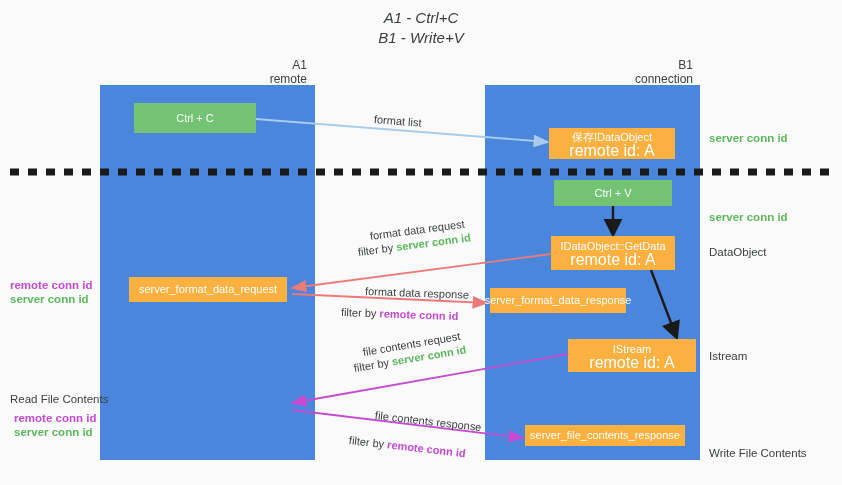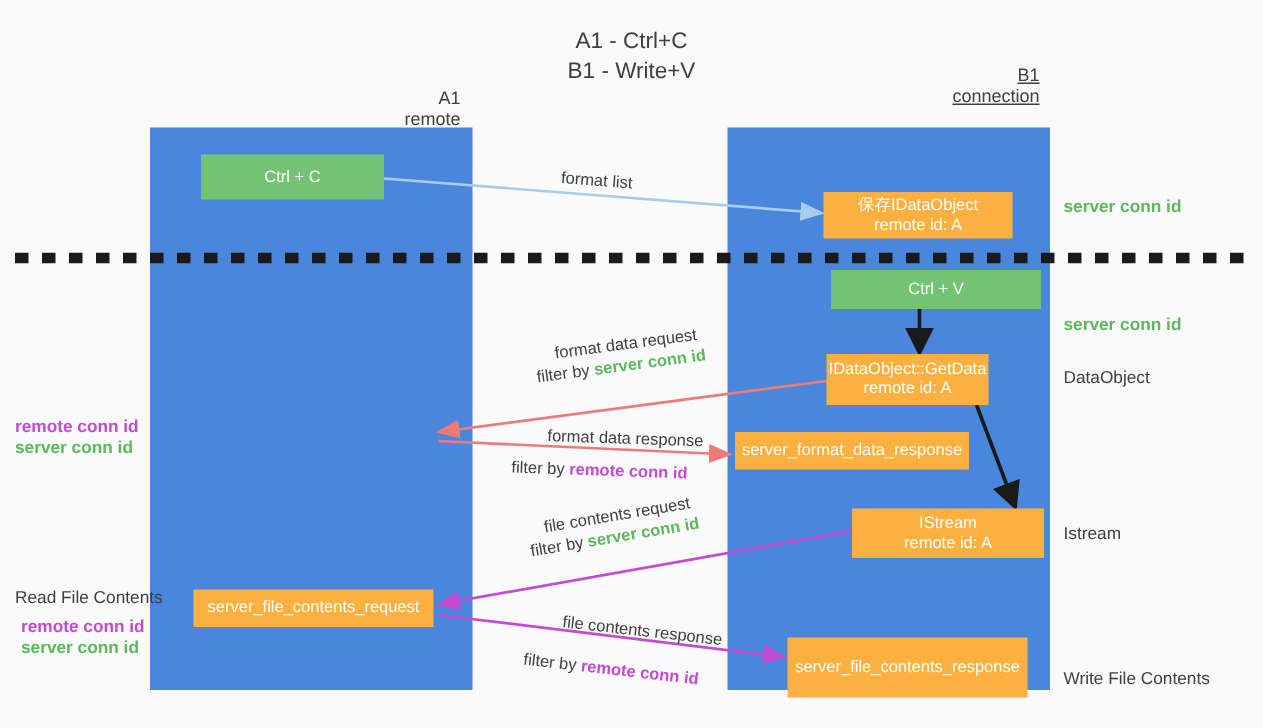--- a/index.html
+++ b/index.html
@@ -21,26 +21,27 @@
     top: 0;
     width: 842px;
     height: 485px;
     pointer-events: none;
   }
 
   
   .title {
     position: absolute;
     left: 0;
-    top: 18px;
+    top: 8px;
     width: 842px;
     text-align: center;
     font-size: 15px;
     color: #3c4043;
     line-height: 20px;
+    font-style: italic;
   }
 
   
   .col-head {
     position: absolute;
     text-align: right;
     font-size: 12px;
     color: #3c4043;
     line-height: 14px;
     width: 200px;
@@ -64,21 +65,21 @@
     align-items: center;
     justify-content: center;
     color: #ffffff;
     font-size: 11px;
     line-height: 13px;
     text-align: center;
     box-sizing: border-box;
   }
   .box.green { background: #74c274; }
   .box.orange { background: #fbb040; }
-  .box .l2 { font-size: 11px; }
+  .box .l2 { font-size: 16px; }
 
   
   .side-label {
     position: absolute;
     font-size: 11.5px;
     color: #3c4043;
     line-height: 15px;
     white-space: nowrap;
   }
   .green-txt { color: #5cb85c; font-weight: bold; }
@@ -104,21 +105,21 @@
     <div>B1 - Write+V</div>
   </div>
 
   <div class="lane" id="lane-a1"></div>
   <div class="lane" id="lane-b1"></div>
 
   <div class="col-head" style="left:107px; top:58px;">
     <div>A1</div>
     <div>remote</div>
   </div>
-  <div class="col-head" style="left:493px; top:43px;text-decoration:underline;">
+  <div class="col-head" style="left:493px; top:58px;">
     <div>B1</div>
     <div>connection</div>
   </div>
 
   <svg class="layer" viewBox="0 0 842 485">
     <defs>
       <marker id="ah-blue" markerWidth="9" markerHeight="7" refX="8" refY="3.5" orient="auto">
         <polygon points="0 0, 9 3.5, 0 7" fill="#a8cdec"></polygon>
       </marker>
       <marker id="ah-red" markerWidth="9" markerHeight="7" refX="8" refY="3.5" orient="auto">
@@ -151,44 +152,44 @@
 
   <div class="box green" style="left:134px; top:103px; width:122px; height:30px;">
     <div>Ctrl + C</div>
   </div>
 
   <div class="box orange" style="left:549px; top:128px; width:126px; height:31px;">
     <div>保存IDataObject</div>
     <div class="l2">remote id: A</div>
   </div>
 
-  <div class="box green" style="left:554px; top:180px; width:140px; height:26px;">
+  <div class="box green" style="left:554px; top:180px; width:118px; height:26px;">
     <div>Ctrl + V</div>
   </div>
 
-  <div class="box orange" style="left:551px; top:236px; width:108px; height:34px;">
+  <div class="box orange" style="left:551px; top:236px; width:124px; height:34px;">
     <div>IDataObject::GetData</div>
     <div class="l2">remote id: A</div>
   </div>
 
   <div class="box orange" style="left:568px; top:339px; width:128px; height:33px;">
     <div>IStream</div>
     <div class="l2">remote id: A</div>
   </div>
 
-
-  <div class="box orange" style="left:490px; top:288px; width:156px; height:25px;">
+  <div class="box orange" style="left:129px; top:277px; width:158px; height:25px;">
+    <div>server_format_data_request</div>
+  </div>
+
+  <div class="box orange" style="left:490px; top:288px; width:136px; height:25px;">
     <div>server_format_data_response</div>
   </div>
 
-  <div class="box orange" style="left:129px; top:393px; width:160px; height:25px;">
-    <div>server_file_contents_request</div>
-  </div>
-
-  <div class="box orange" style="left:525px; top:425px; width:160px; height:40px;">
+
+  <div class="box orange" style="left:525px; top:425px; width:160px; height:21px;">
     <div>server_file_contents_response</div>
   </div>
 
   <div class="side-label green-txt" style="left:709px; top:131px;">server conn id</div>
 
   <div class="side-label green-txt" style="left:709px; top:210px;">server conn id</div>
 
   <div class="side-label" style="left:709px; top:245px;">DataObject</div>
 
   <div class="side-label" style="left:709px; top:349px;">Istream</div>

